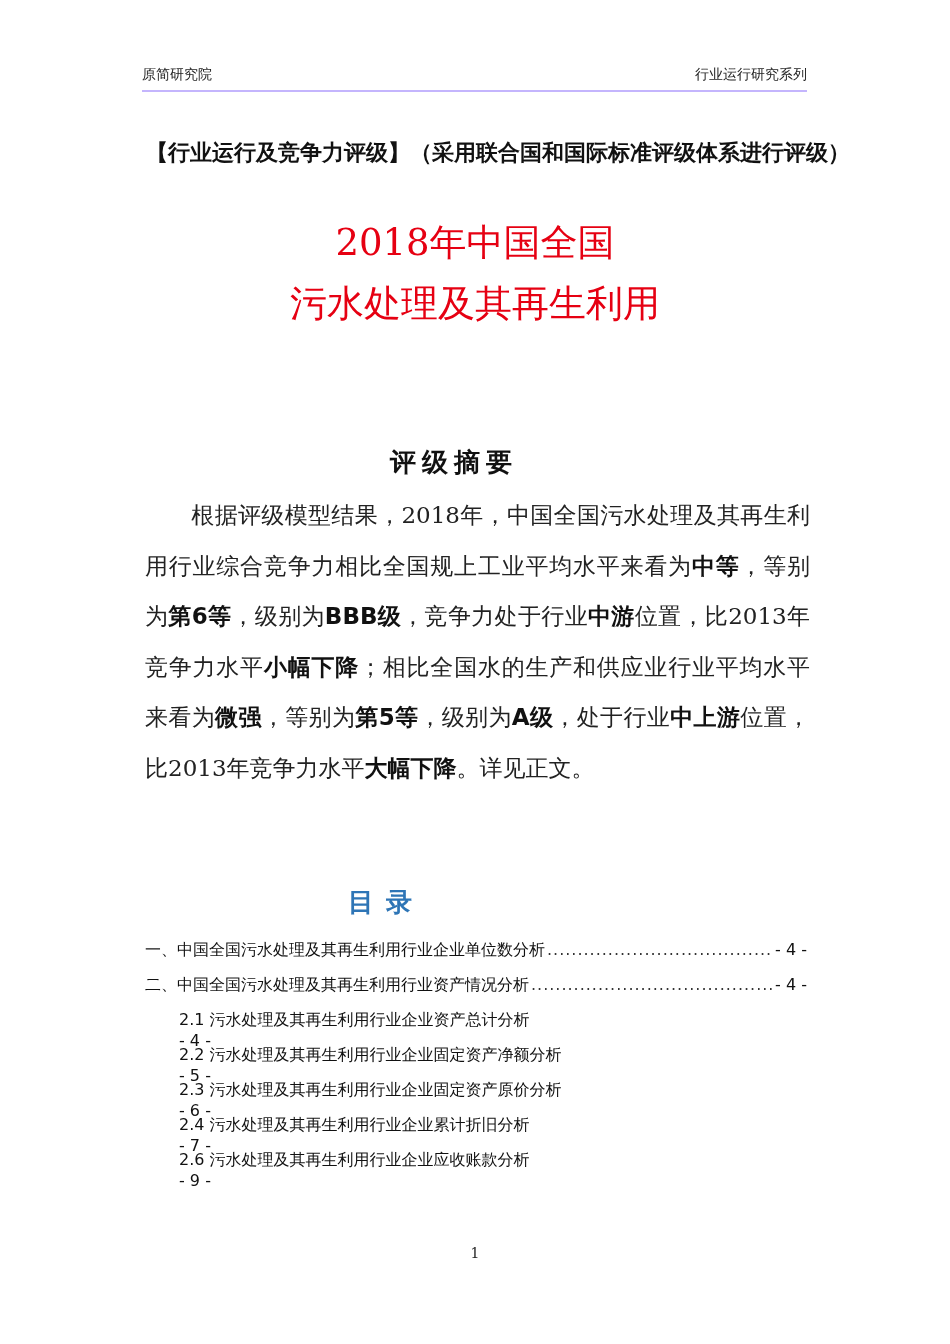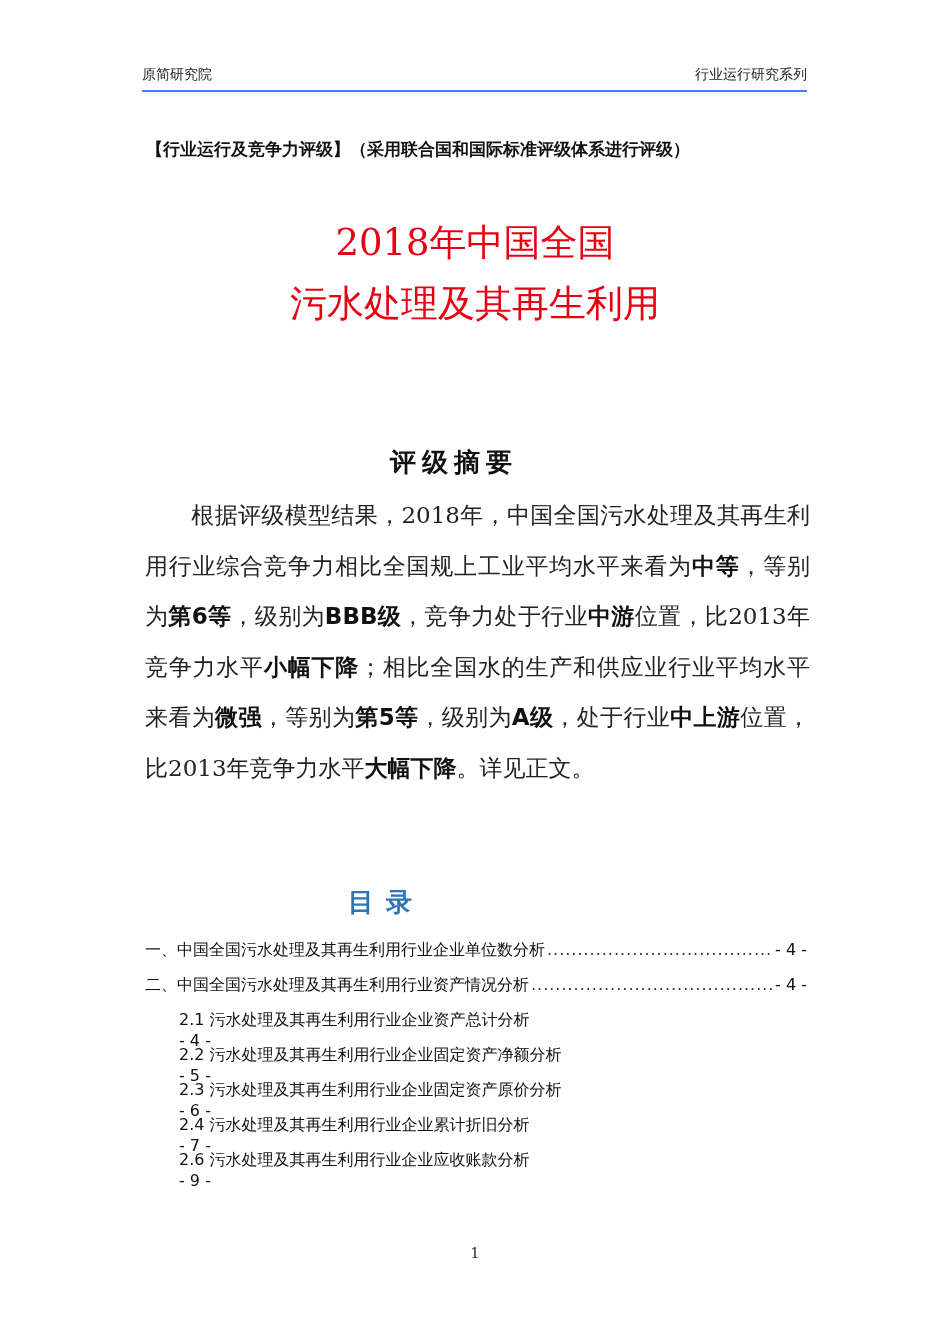--- a/index.html
+++ b/index.html
@@ -1,23 +1,23 @@
 <!DOCTYPE html>
 <html><head>
 <meta charset="utf-8">
 <style>
   html, body { margin: 0; padding: 0; background: #ffffff; }
   body { width: 950px; height: 1344px; position: relative; overflow: hidden;
          font-family: "DejaVu Serif", "Liberation Serif", serif; color: #111; }
   .page-header { position: absolute; left: 142px; top: 66px; width: 665px; height: 24px;
-                 border-bottom: 2px solid #3b82f6; text-decoration: underline; }
+                 border-bottom: 2px solid #c4b5fd; text-decoration: underline; }
   .page-header .left { position: absolute; left: 0; top: 0; font-family: "DejaVu Sans", sans-serif; font-size: 14px; color: #222; }
   .page-header .right { position: absolute; right: 0; top: 0; font-family: "DejaVu Sans", sans-serif; font-size: 14px; color: #222; margin-left: 24px; }
   .rating-line { position: absolute; left: 146px; top: 138px; width: 680px; font-family: "DejaVu Sans", sans-serif;
-                 font-size: 17px; font-weight: bold; color: #111; white-space: nowrap; }
+                 font-size: 22px; font-weight: bold; color: #111; white-space: nowrap; }
   .title-block { position: absolute; left: 0; top: 212px; width: 950px; text-align: center; color: #e60012;
                  font-family: "DejaVu Serif", "Liberation Serif", serif; font-size: 37px; line-height: 61px; }
   .summary-title { position: absolute; left: 0; top: 445px; width: 908px; text-align: center;
                    font-family: "DejaVu Sans", sans-serif; font-weight: bold; font-size: 26px; letter-spacing: 6px; color: #111; }
   .summary-body { position: absolute; left: 145px; top: 490px; width: 665px; font-size: 23px; line-height: 50.5px;
                   text-align: justify; color: #222; font-family: "DejaVu Serif", "Liberation Serif", serif; }
   .summary-body b { font-family: "DejaVu Sans", sans-serif; font-weight: bold; color: #111; }
   .summary-body .indent { display: inline-block; width: 46px; }
   .toc-title { position: absolute; left: 0; top: 885px; width: 772px; text-align: center; color: #2e75b6;
                font-family: "DejaVu Sans", sans-serif; font-weight: bold; font-size: 26px; letter-spacing: 12px; }

